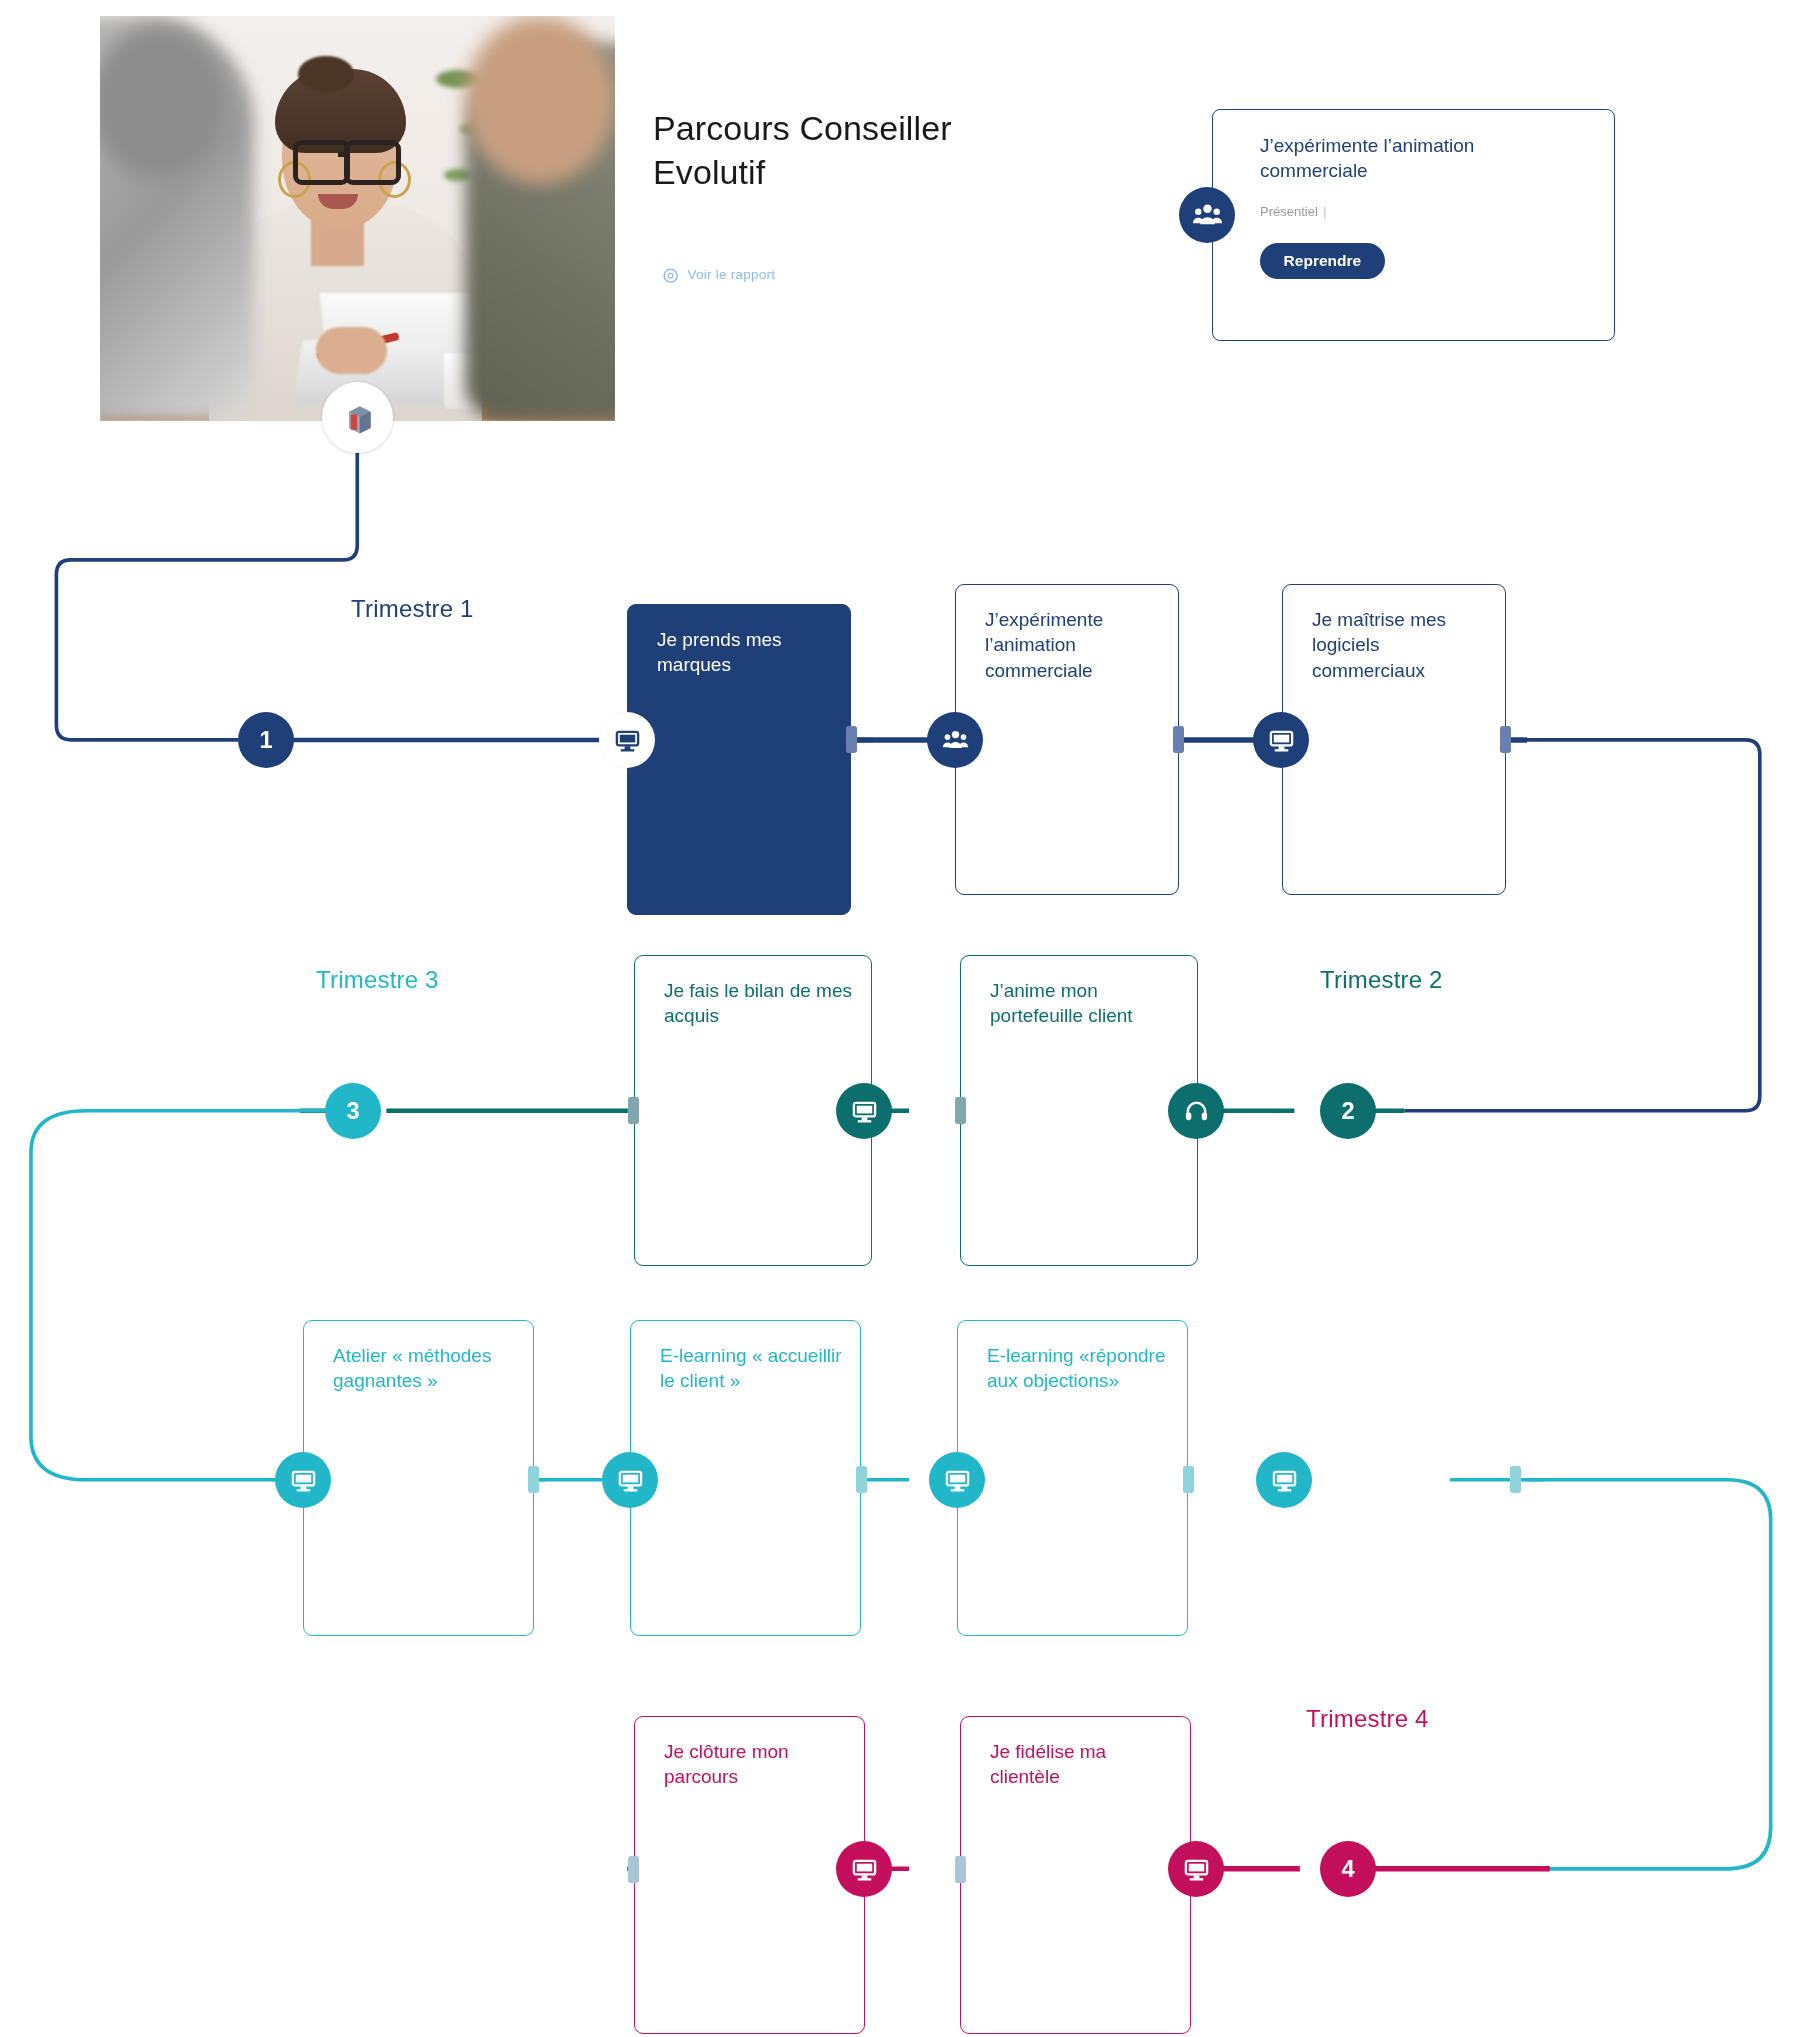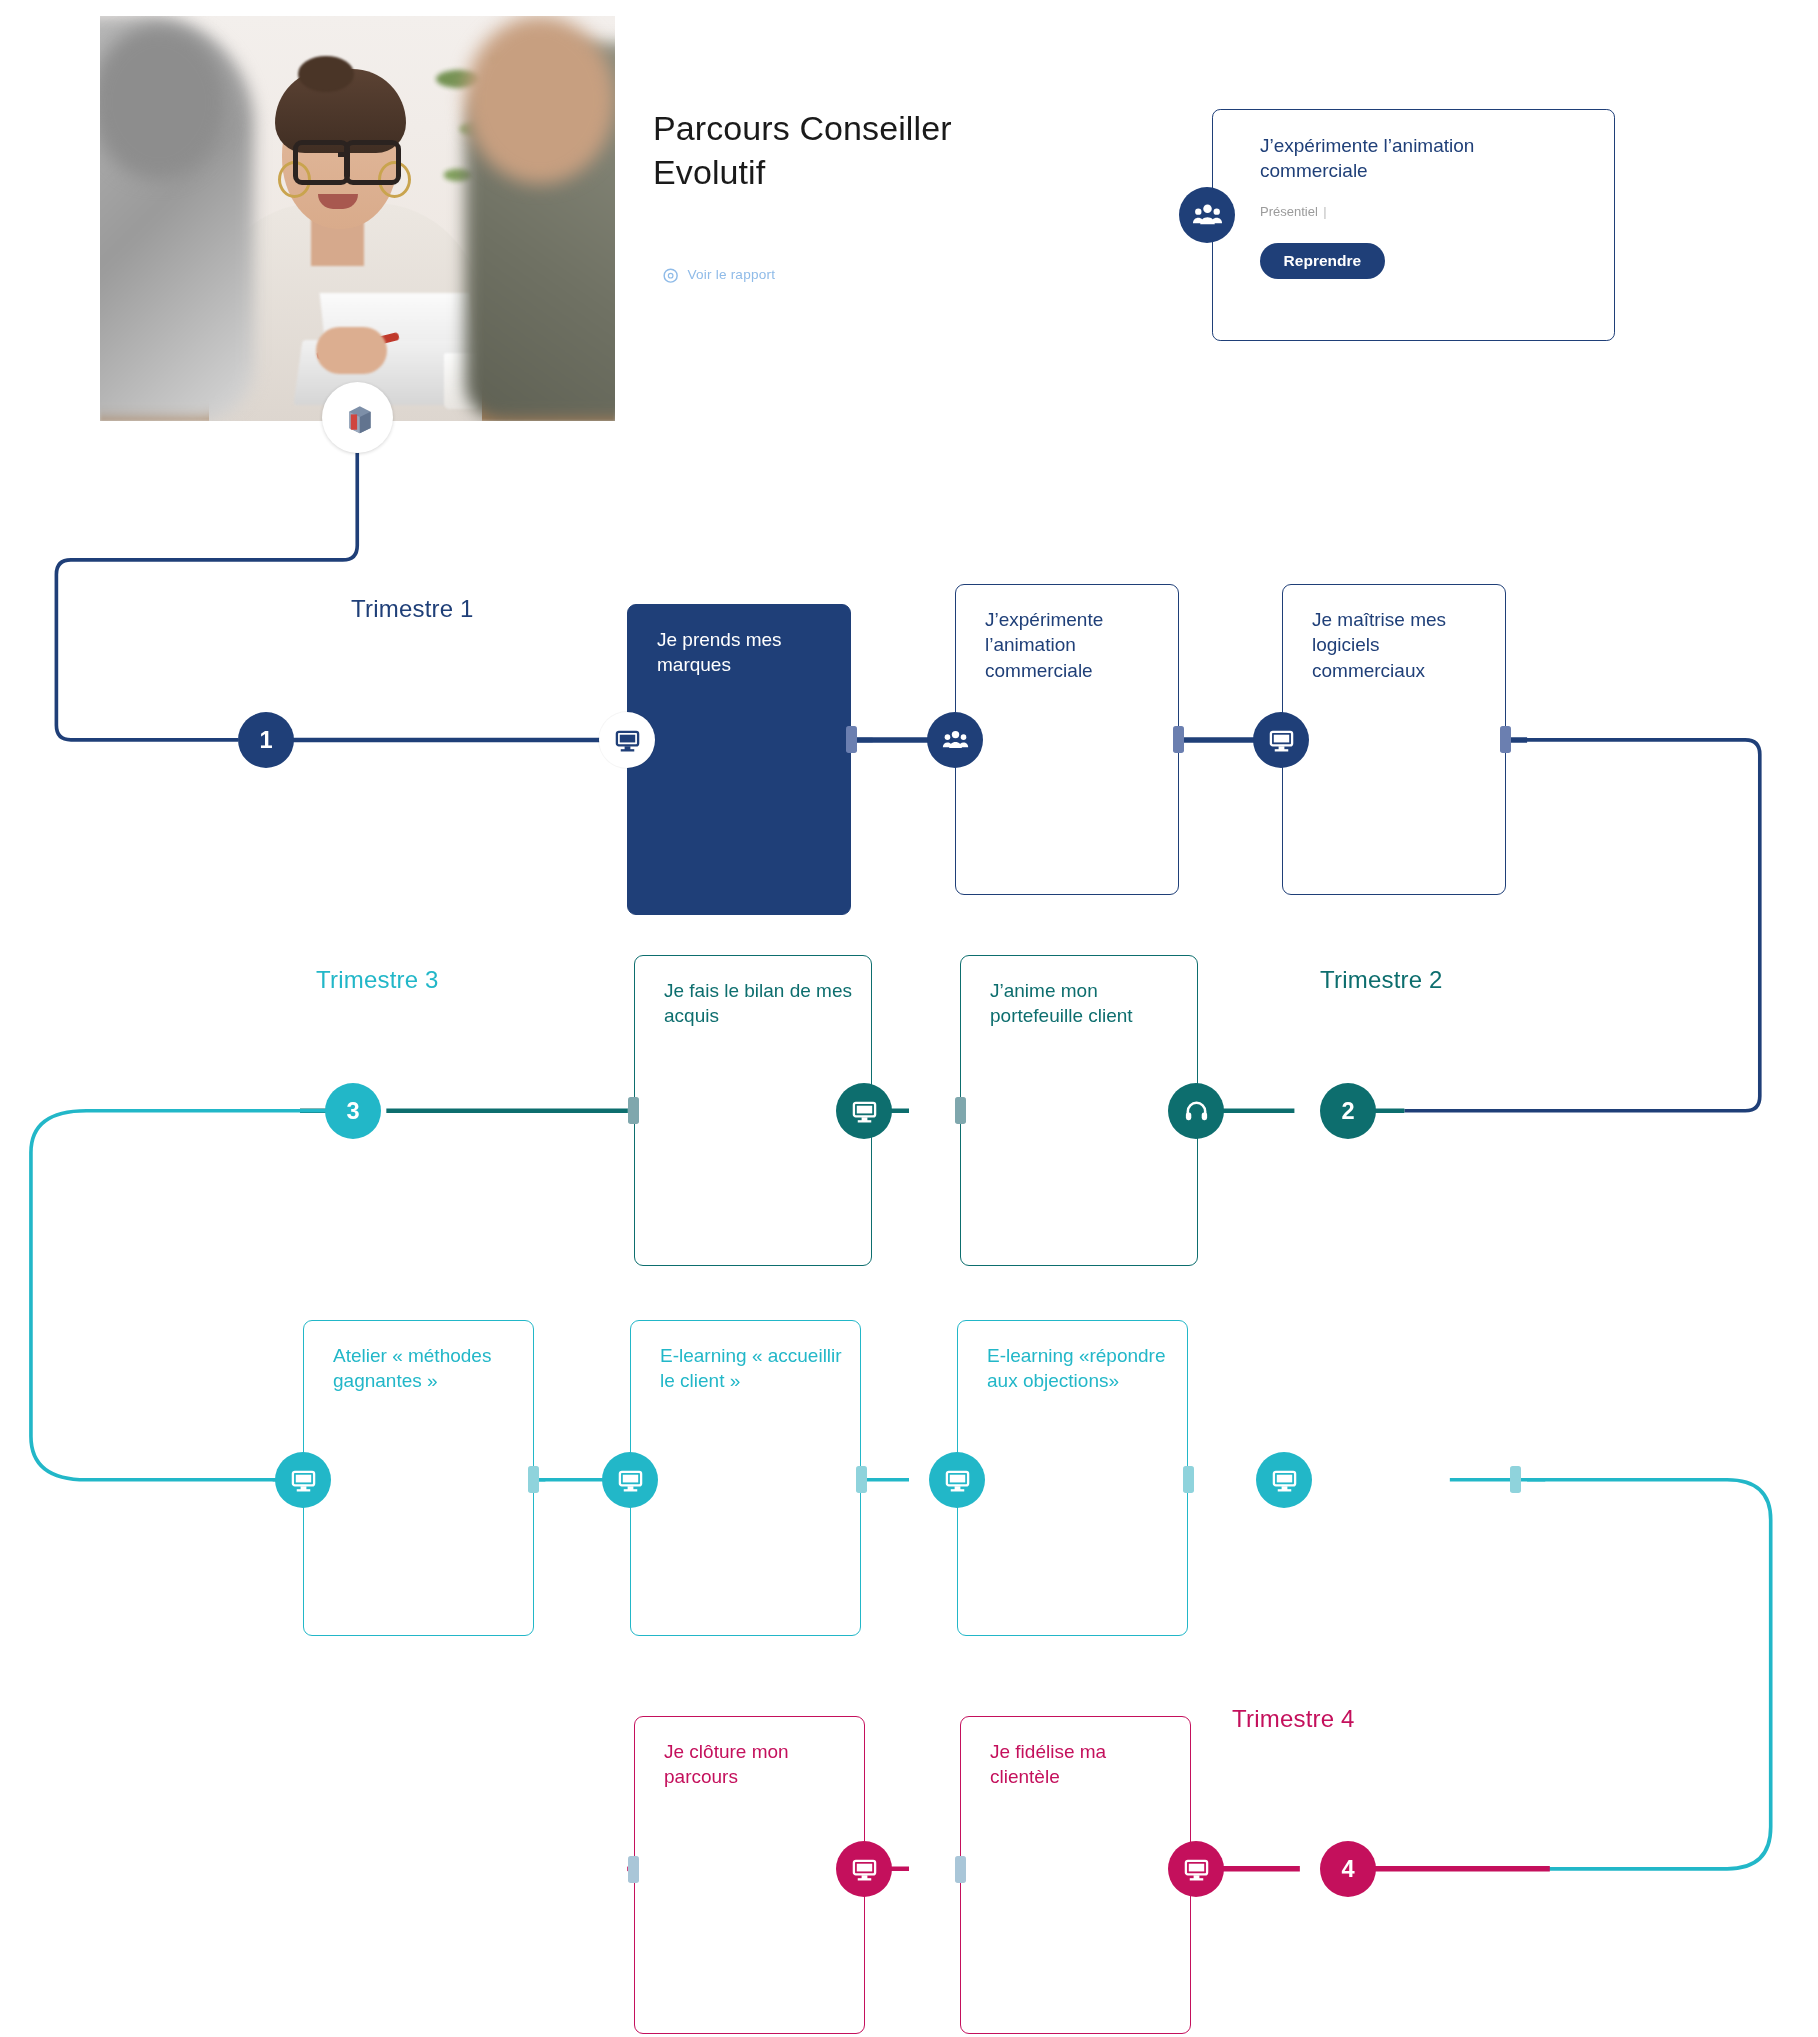--- a/index.html
+++ b/index.html
@@ -386,21 +386,21 @@
   <div class="node" style="left:1256px;top:1452px;background:#22b7c8;">
     <svg width="27" height="27" viewBox="0 0 28 28">
       <rect x="3" y="5" width="22" height="14" rx="2" fill="none" stroke="#fff" stroke-width="2.4"></rect>
       <rect x="6" y="8" width="16" height="8" fill="#fff"></rect>
       <rect x="11" y="20" width="6" height="4" fill="#fff"></rect>
       <rect x="7" y="23" width="14" height="2.4" fill="#fff"></rect>
     </svg>
   </div>
   <div class="nub" style="left:1510px;top:1466px;background:#8fd3dc;"></div>
 
-  <div class="q-label" style="left:1232px;top:1705px;color:#c4105c;">Trimestre 4</div>
+  <div class="q-label" style="left:1306px;top:1705px;color:#c4105c;">Trimestre 4</div>
   <div class="badge" style="left:1320px;top:1841px;background:#c4105c;">4</div>
 
   <div class="card" style="left:634px;top:1716px;width:231px;height:318px;border-color:#c4105c;">
     <div class="c-title" style="color:#c4105c;">Je clôture mon parcours</div>
 
   </div>
   <div class="nub" style="left:628px;top:1856px;background:#a9c6d8;"></div>
   <div class="node" style="left:836px;top:1841px;background:#c4105c;">
     <svg width="27" height="27" viewBox="0 0 28 28">
       <rect x="3" y="5" width="22" height="14" rx="2" fill="none" stroke="#fff" stroke-width="2.4"></rect>

